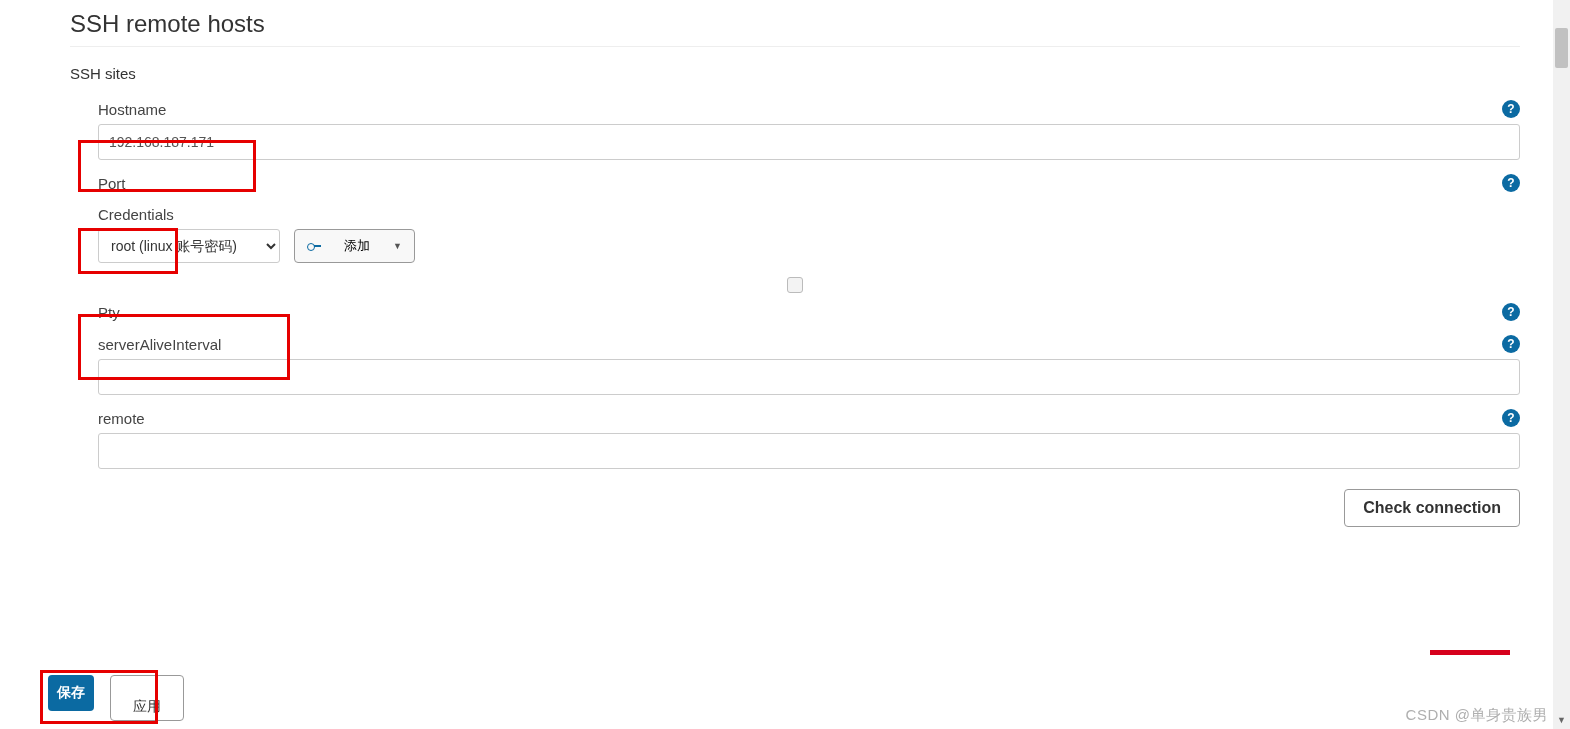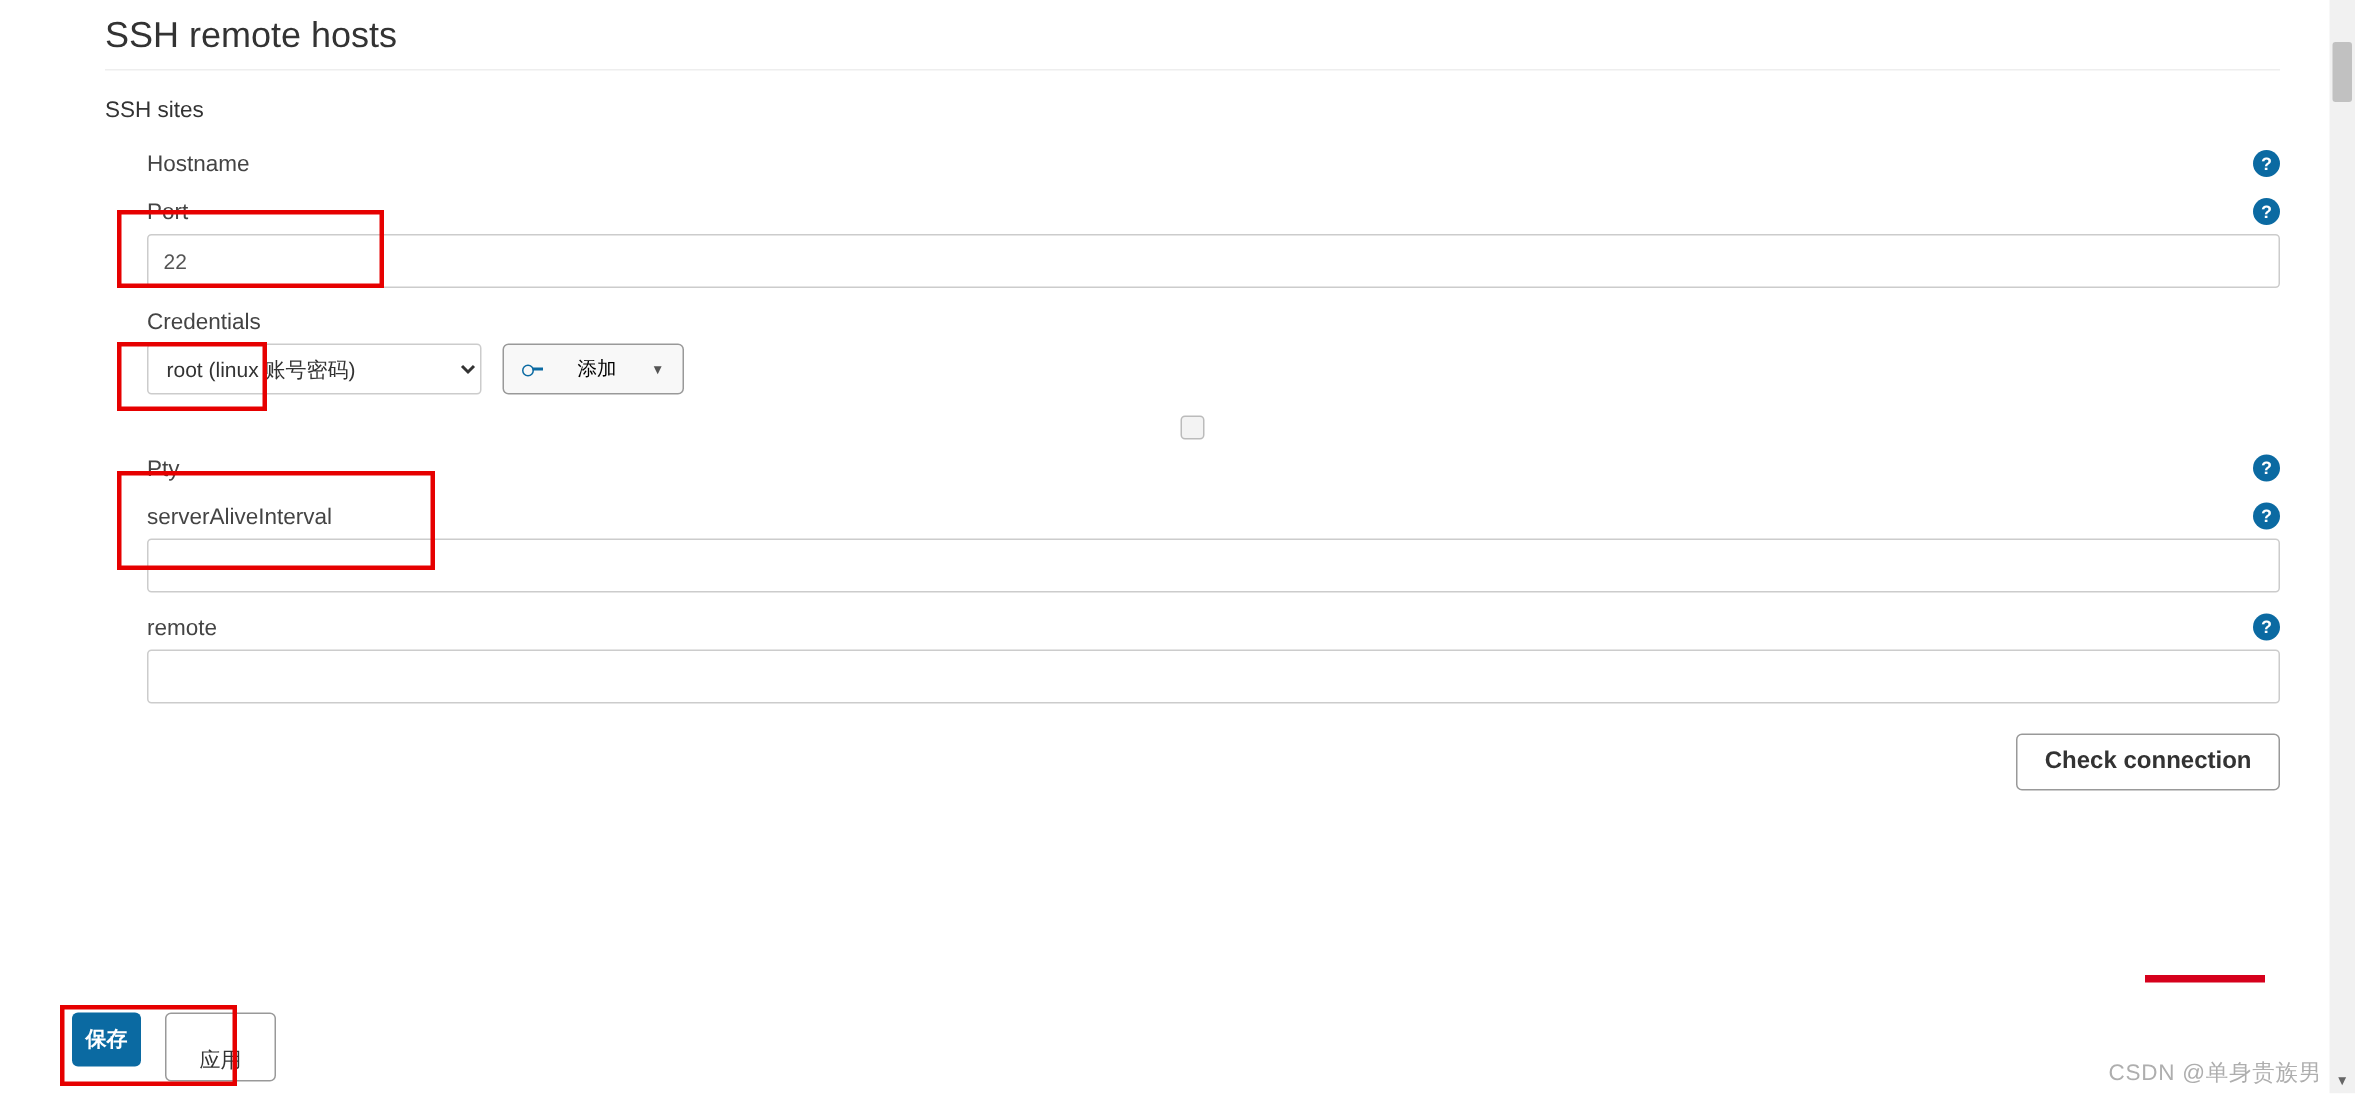--- a/index.html
+++ b/index.html
@@ -71,21 +71,21 @@
     padding: 6px 10px;
     font-size: 14px;
     color: #555;
   }
   .cred-row {
     display: flex;
     align-items: center;
     gap: 14px;
   }
   .select-ctrl {
-    width: 223px;
+    width: 182px;
     height: 34px;
     border: 1px solid #ccc;
     border-radius: 3px;
     padding: 4px 8px;
     font-size: 14px;
     background: #fff;
     color: #333;
   }
   .add-btn {
     height: 34px;
@@ -234,28 +234,28 @@
   <div class="content">
     <h2 class="section-title">SSH remote hosts</h2>
     <hr class="divider">
     <div class="section-sub">SSH sites</div>
 
     <div class="field-block">
       <div class="field-row">
         <span class="field-label">Hostname</span>
         <span class="help-icon">?</span>
       </div>
+      <input class="text-input" type="text" value="192.168.187.171" style="">
     </div>
 
     <div class="field-block">
       <div class="field-row">
         <span class="field-label">Port</span>
         <span class="help-icon">?</span>
       </div>
-      <input class="text-input" type="text" value="22" style="">
     </div>
 
     <div class="field-block">
       <div class="field-row">
         <span class="field-label">Credentials</span>
       </div>
       <div class="cred-row">
         <select class="select-ctrl">
           <option>root (linux 账号密码)</option>
         </select>

